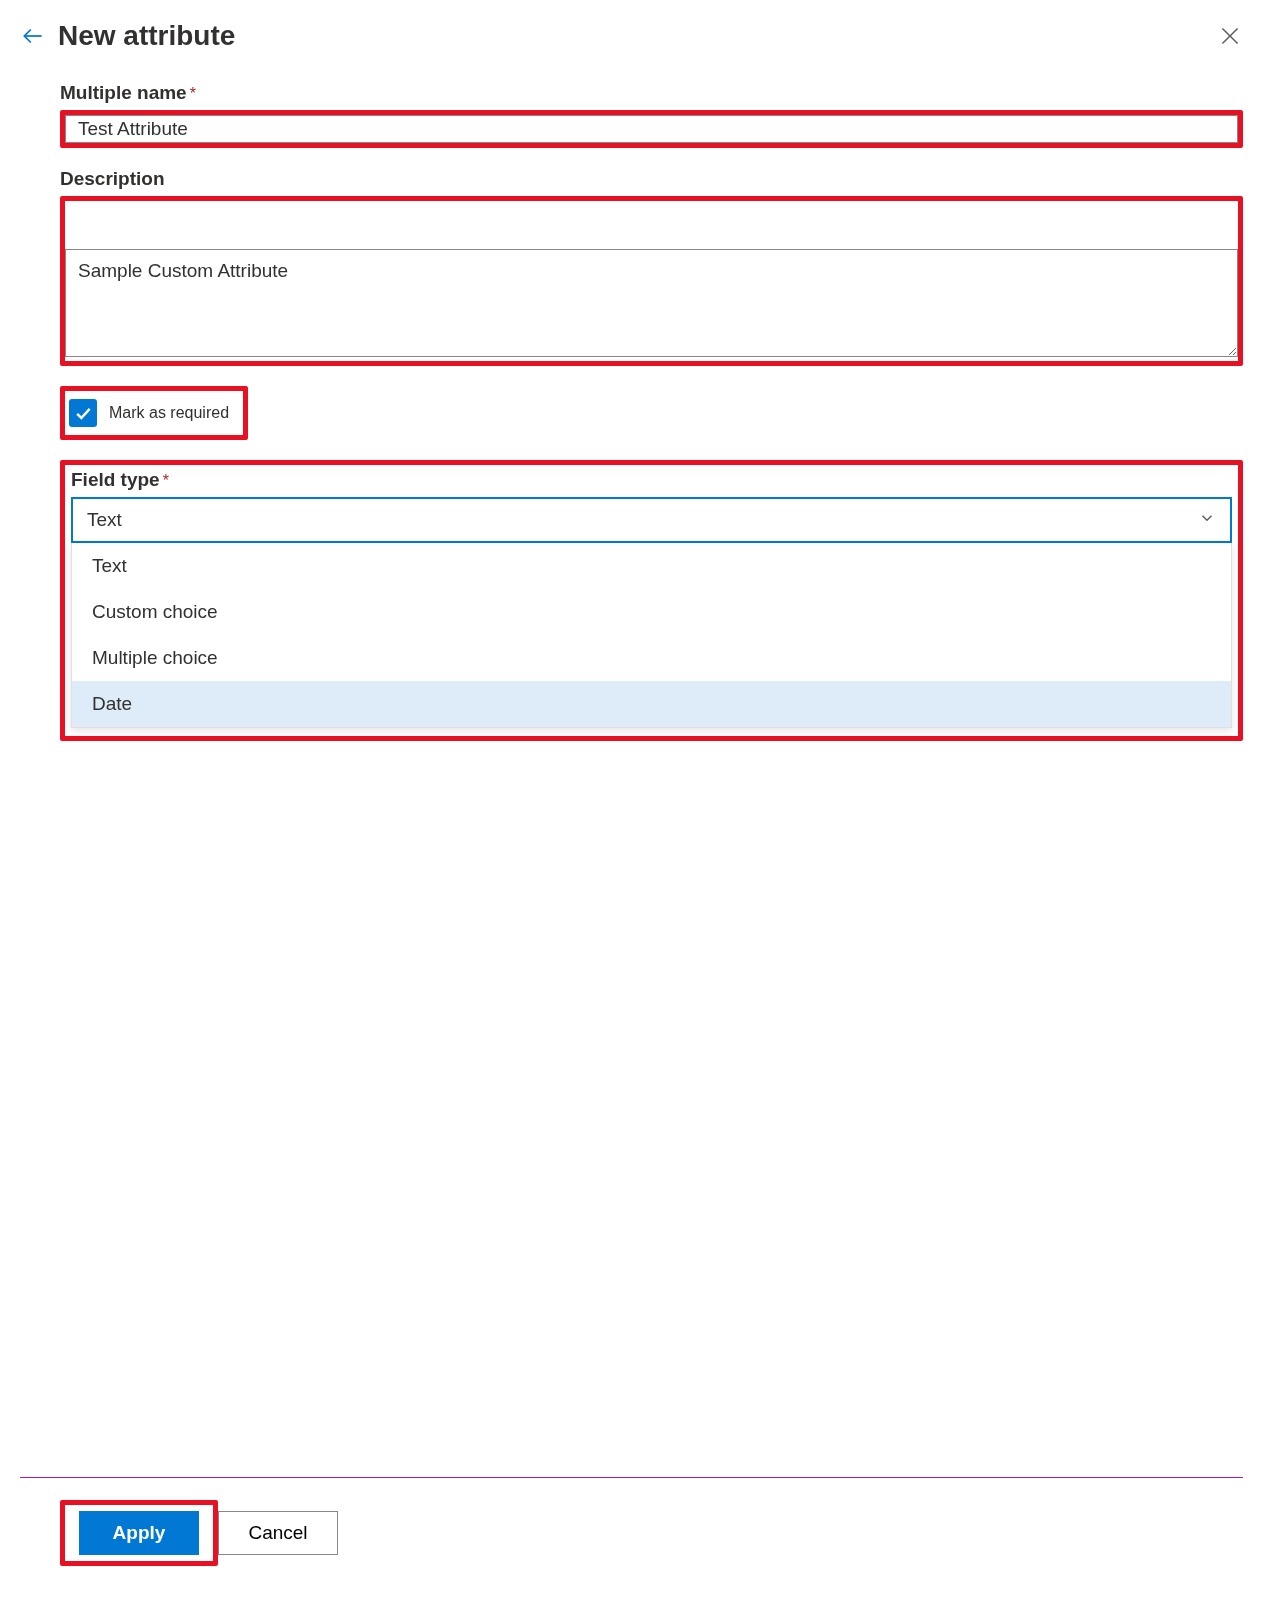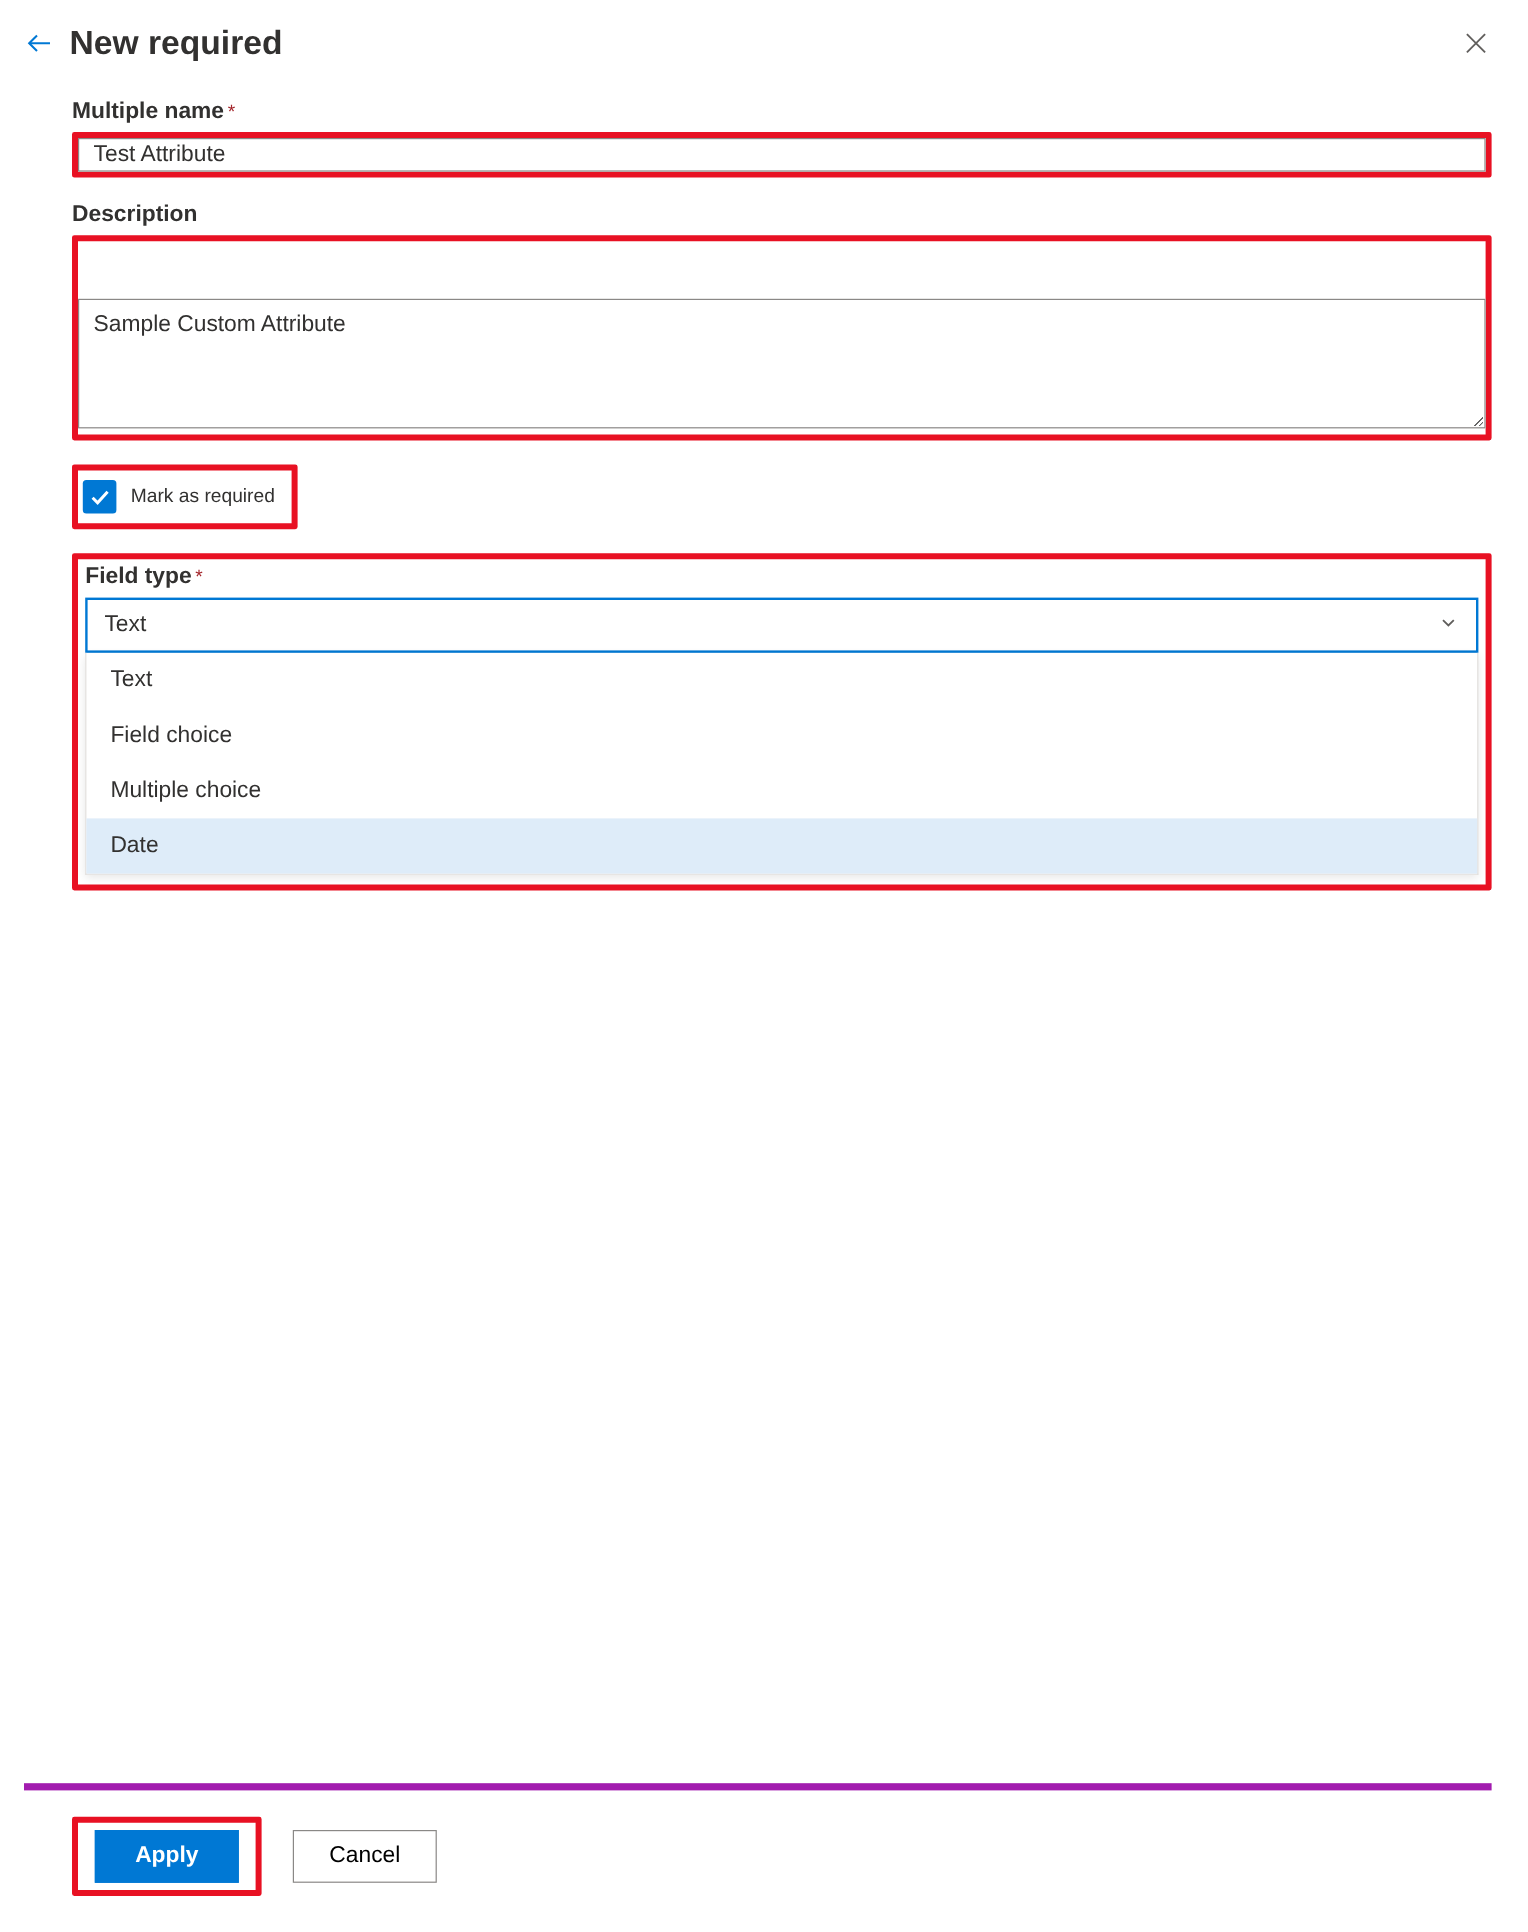--- a/index.html
+++ b/index.html
@@ -143,24 +143,23 @@
     .dropdown-option {
       padding: 12px 20px;
       font-size: 19px;
       color: #323130;
       cursor: pointer;
     }
     .dropdown-option.highlighted {
       background: #deecf9;
     }
     .footer {
-      border-top: 6px solid #a21caf;
-      padding: 22px 0 30px 40px;
-      display: flex;
-      gap: 26px;
+      border-top: 1px solid #a21caf;
+      padding: 22px 0 44px 40px;
+      display: flex;
       align-items: center;
     }
     .btn {
       padding: 8px 24px;
       font-size: 19px;
       font-family: inherit;
       cursor: pointer;
       min-width: 120px;
       height: 44px;
     }
@@ -184,21 +183,21 @@
 
 <div class="container">
   <div class="header">
     <div class="header-left">
       <span class="back-arrow">
         <svg width="26" height="26" viewBox="0 0 24 24" fill="none" stroke="currentColor" stroke-width="1.6">
           <line x1="20" y1="12" x2="4" y2="12"></line>
           <polyline points="10 18 4 12 10 6"></polyline>
         </svg>
       </span>
-      <h1 class="title">New required</h1>
+      <h1 class="title">New attribute</h1>
     </div>
     <span class="close-icon">
       <svg width="26" height="26" viewBox="0 0 24 24" fill="none" stroke="currentColor" stroke-width="1.4">
         <line x1="5" y1="5" x2="19" y2="19"></line>
         <line x1="19" y1="5" x2="5" y2="19"></line>
       </svg>
     </span>
   </div>
 
   <div class="content">
@@ -236,21 +235,21 @@
           <div class="select-box">
             <span class="select-value">Text</span>
             <span class="chevron">
               <svg width="18" height="18" viewBox="0 0 24 24" fill="none" stroke="currentColor" stroke-width="2">
                 <polyline points="6 9 12 15 18 9"></polyline>
               </svg>
             </span>
           </div>
           <div class="dropdown-list">
             <div class="dropdown-option">Text</div>
-            <div class="dropdown-option">Field choice</div>
+            <div class="dropdown-option">Custom choice</div>
             <div class="dropdown-option">Multiple choice</div>
             <div class="dropdown-option highlighted">Date</div>
           </div>
         </div>
       </div>
     </div>
   </div>
 
   <div class="footer">
     <div class="highlight-red apply-wrap">

